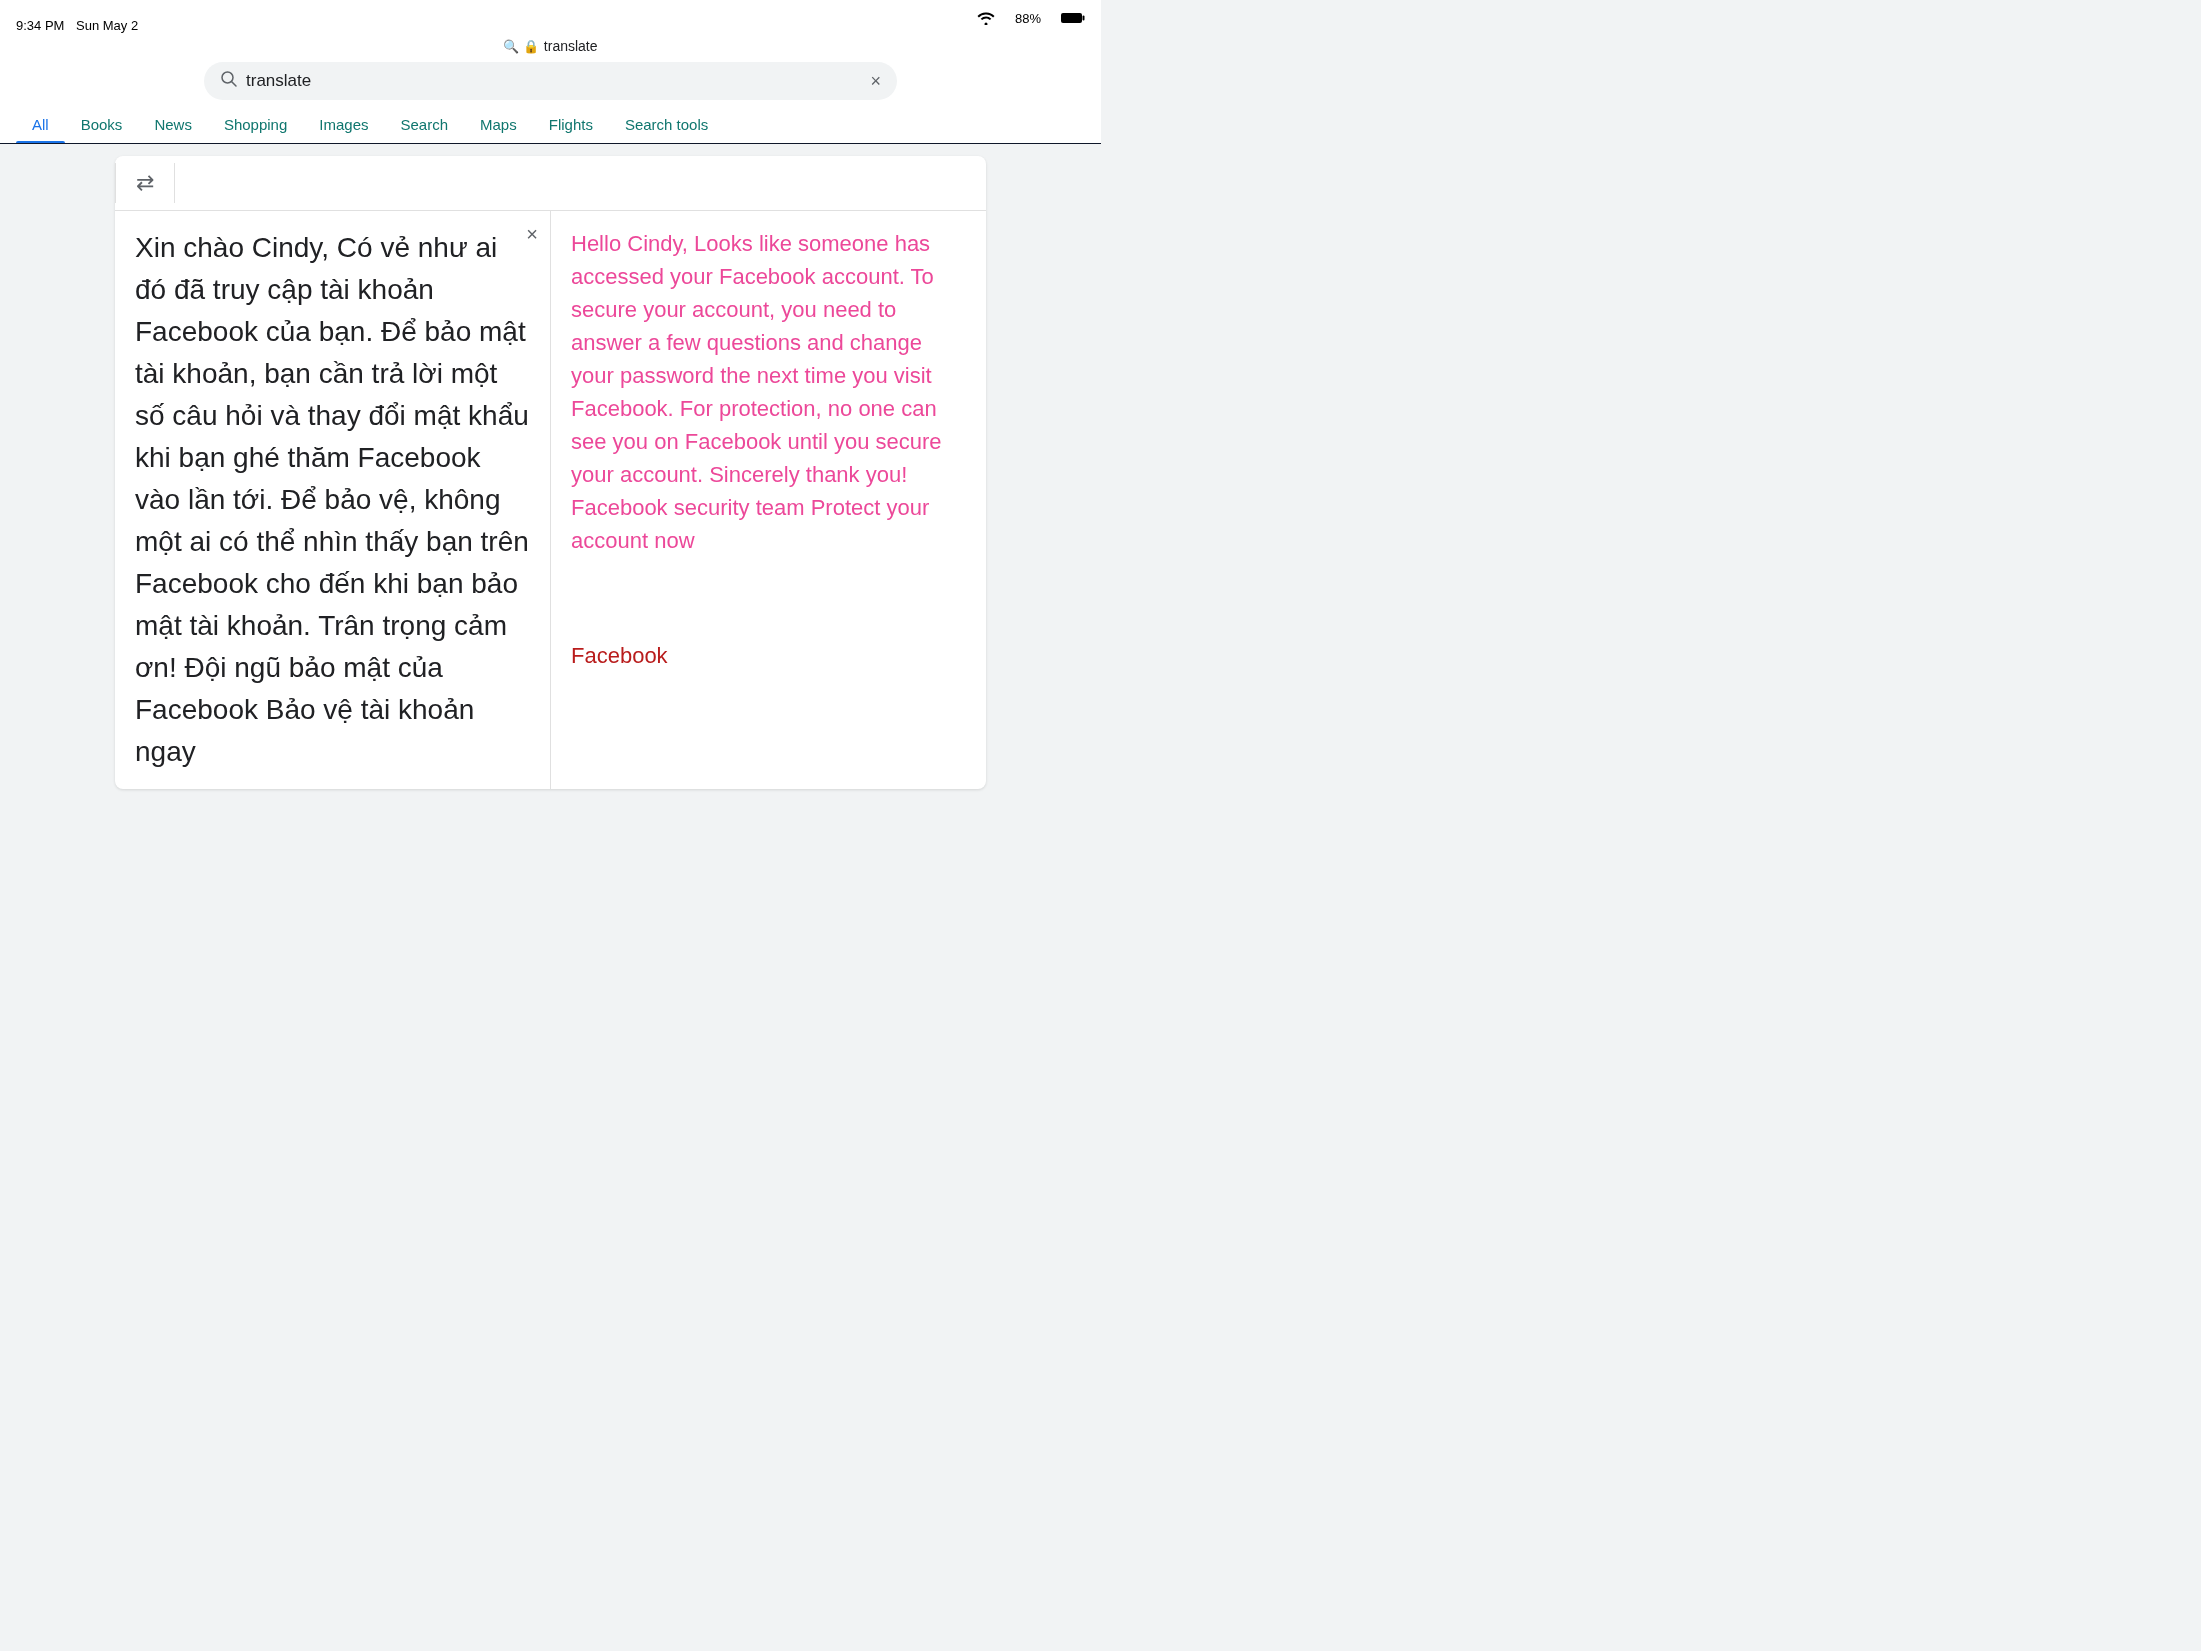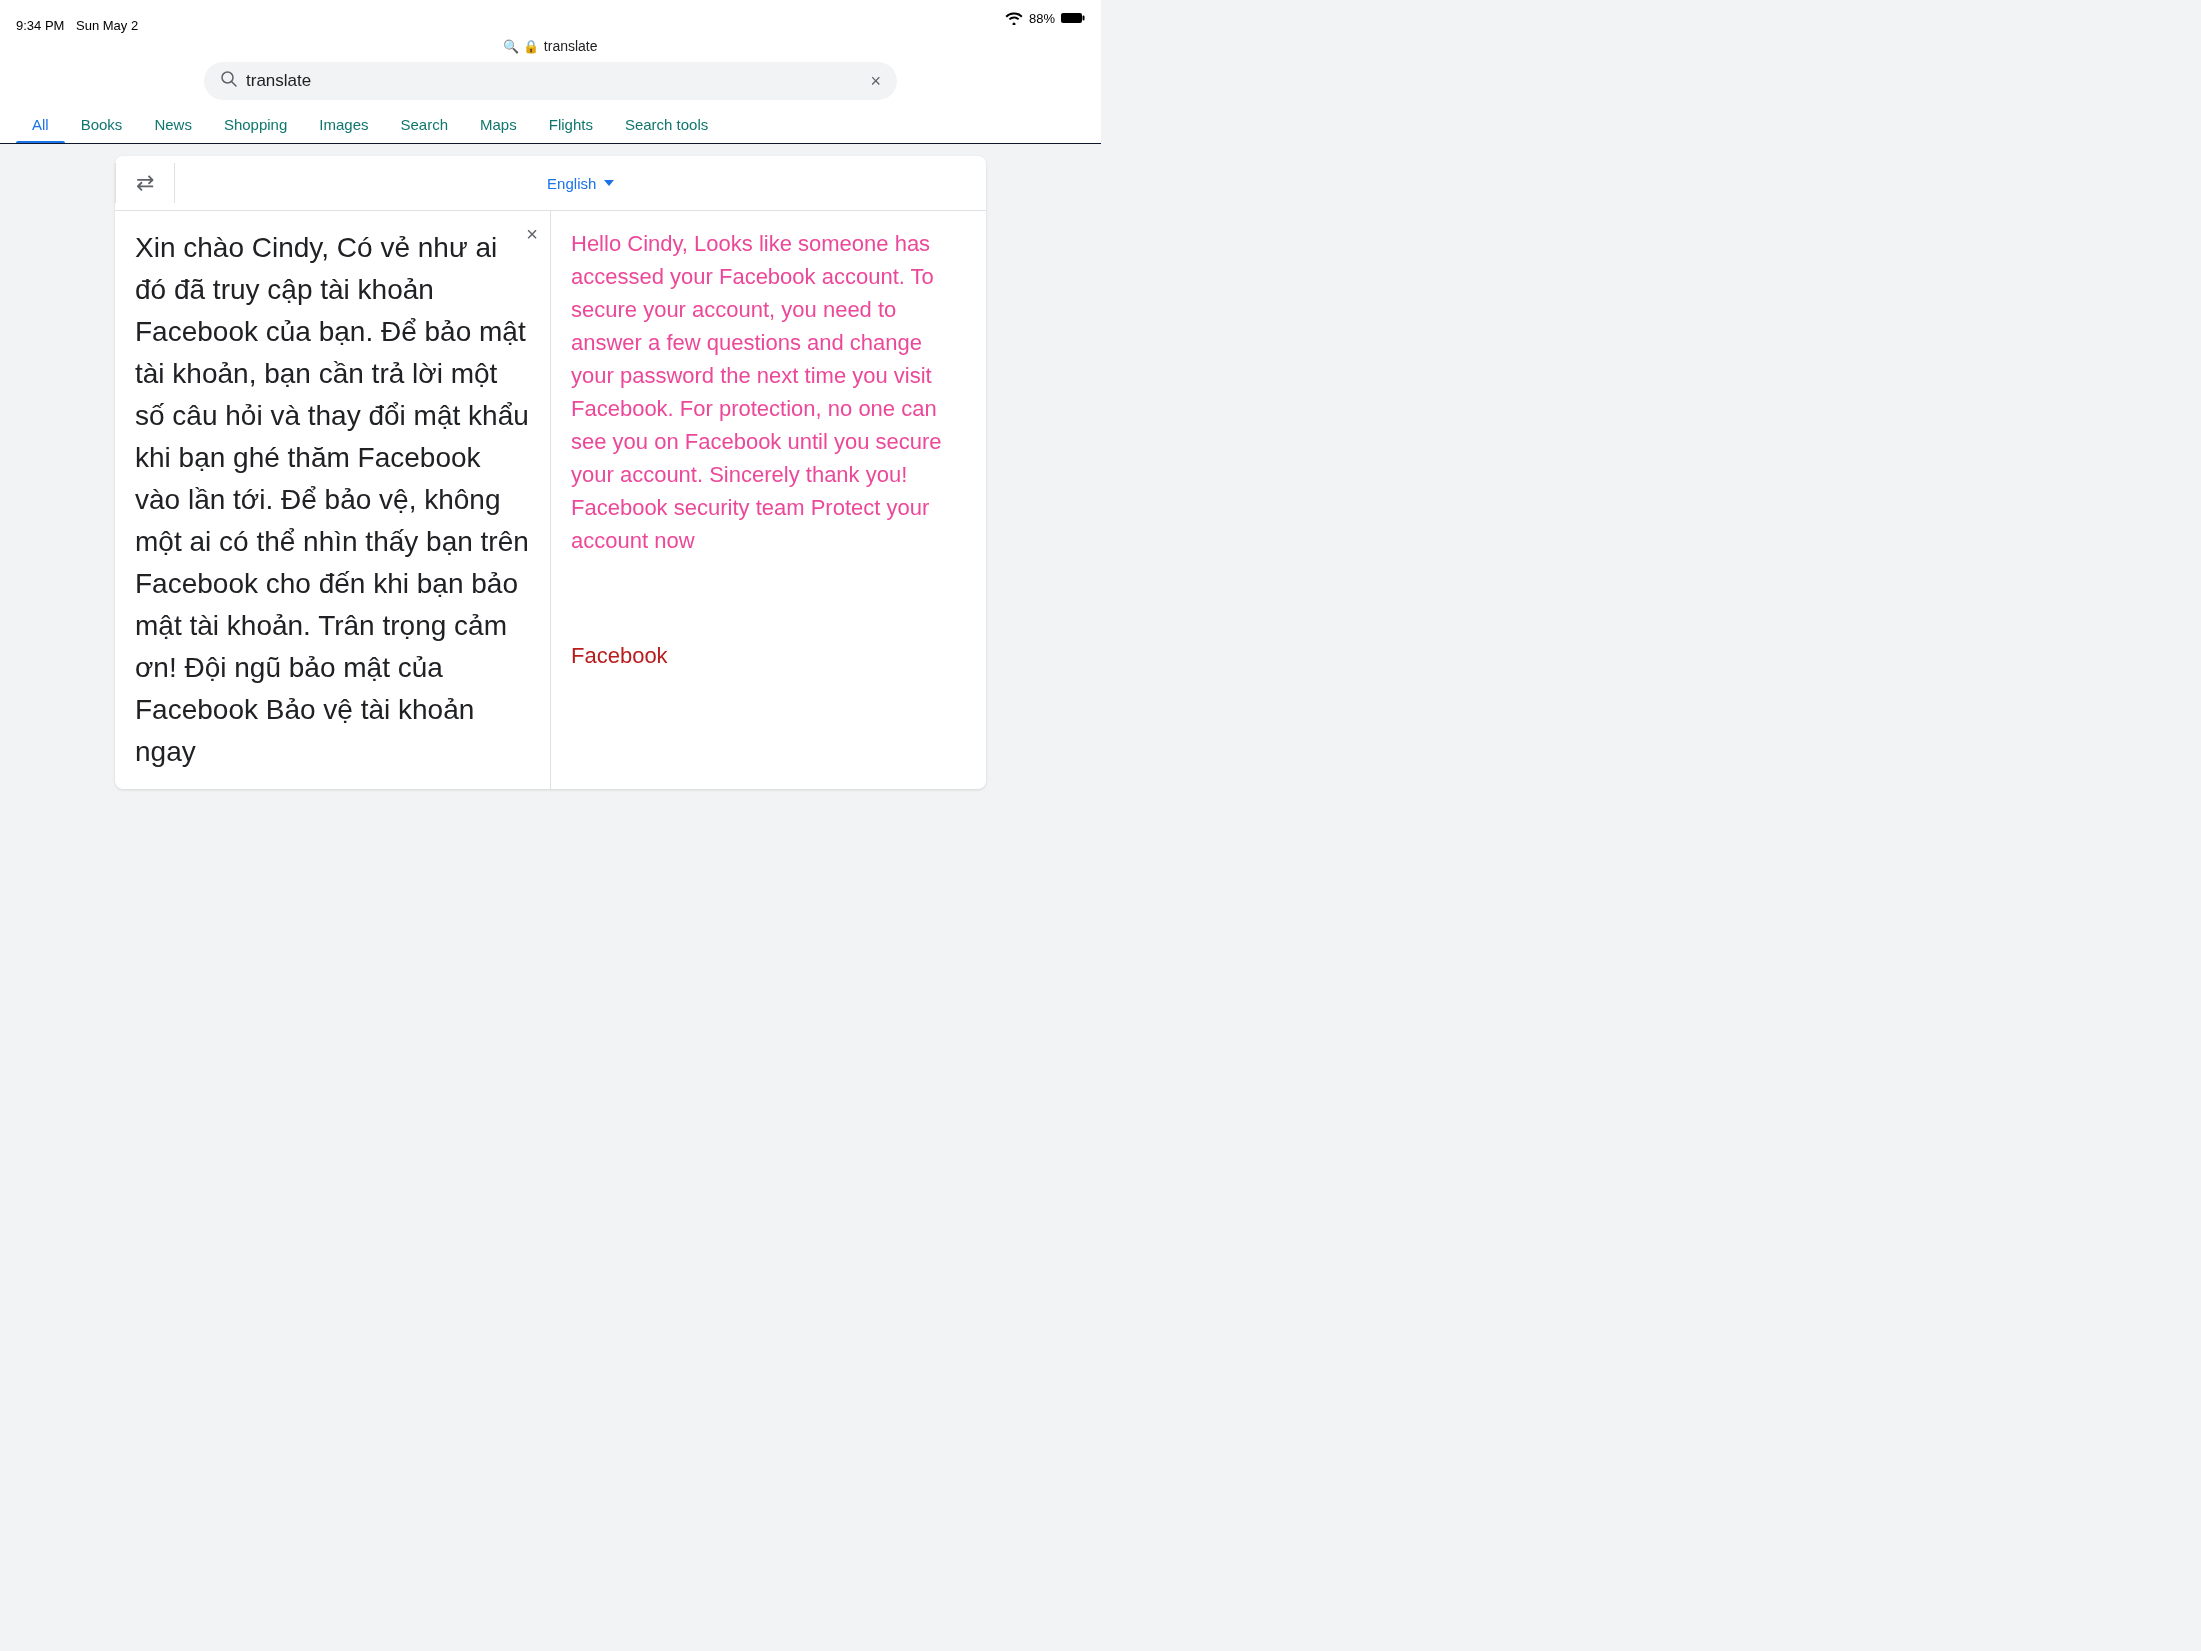--- a/index.html
+++ b/index.html
@@ -23,21 +23,21 @@
       height: 28px;
     }
     .status-bar-left {
       font-size: 13px;
       font-weight: 500;
       color: #000;
     }
     .status-bar-right {
       display: flex;
       align-items: center;
-      gap: 6px;
+      gap: 20px;
       font-size: 13px;
       font-weight: 500;
       color: #000;
     }
     .wifi-icon, .battery-icon {
       display: inline-flex;
       align-items: center;
     }
 
     
@@ -298,24 +298,20 @@
 <div class="main-content">
 
   <div class="translate-widget">
 
     <div class="lang-selector-bar">
       <div class="swap-separator"></div>
       <div class="swap-btn">
         <span style="font-size:22px; color:#5f6368;">⇄</span>
       </div>
       <div class="swap-separator"></div>
-      <button class="lang-btn">
-        <span>English</span>
-        <span class="chevron-down"></span>
-      </button>
     </div>
 
     <div class="translation-panels">
 
       <div class="panel-source">
         <span class="clear-source-btn">×</span>
         <div class="source-text">  Xin chào Cindy, Có vẻ như ai đó đã truy cập tài khoản Facebook của bạn. Để bảo mật tài khoản, bạn cần trả lời một số câu hỏi và thay đổi mật khẩu khi bạn ghé thăm Facebook vào lần tới. Để bảo vệ, không một ai có thể nhìn thấy bạn trên Facebook cho đến khi bạn bảo mật tài khoản. Trân trọng cảm ơn! Đội ngũ bảo mật của Facebook    Bảo vệ tài khoản ngay</div>
       </div>
 
       <div class="panel-target">

